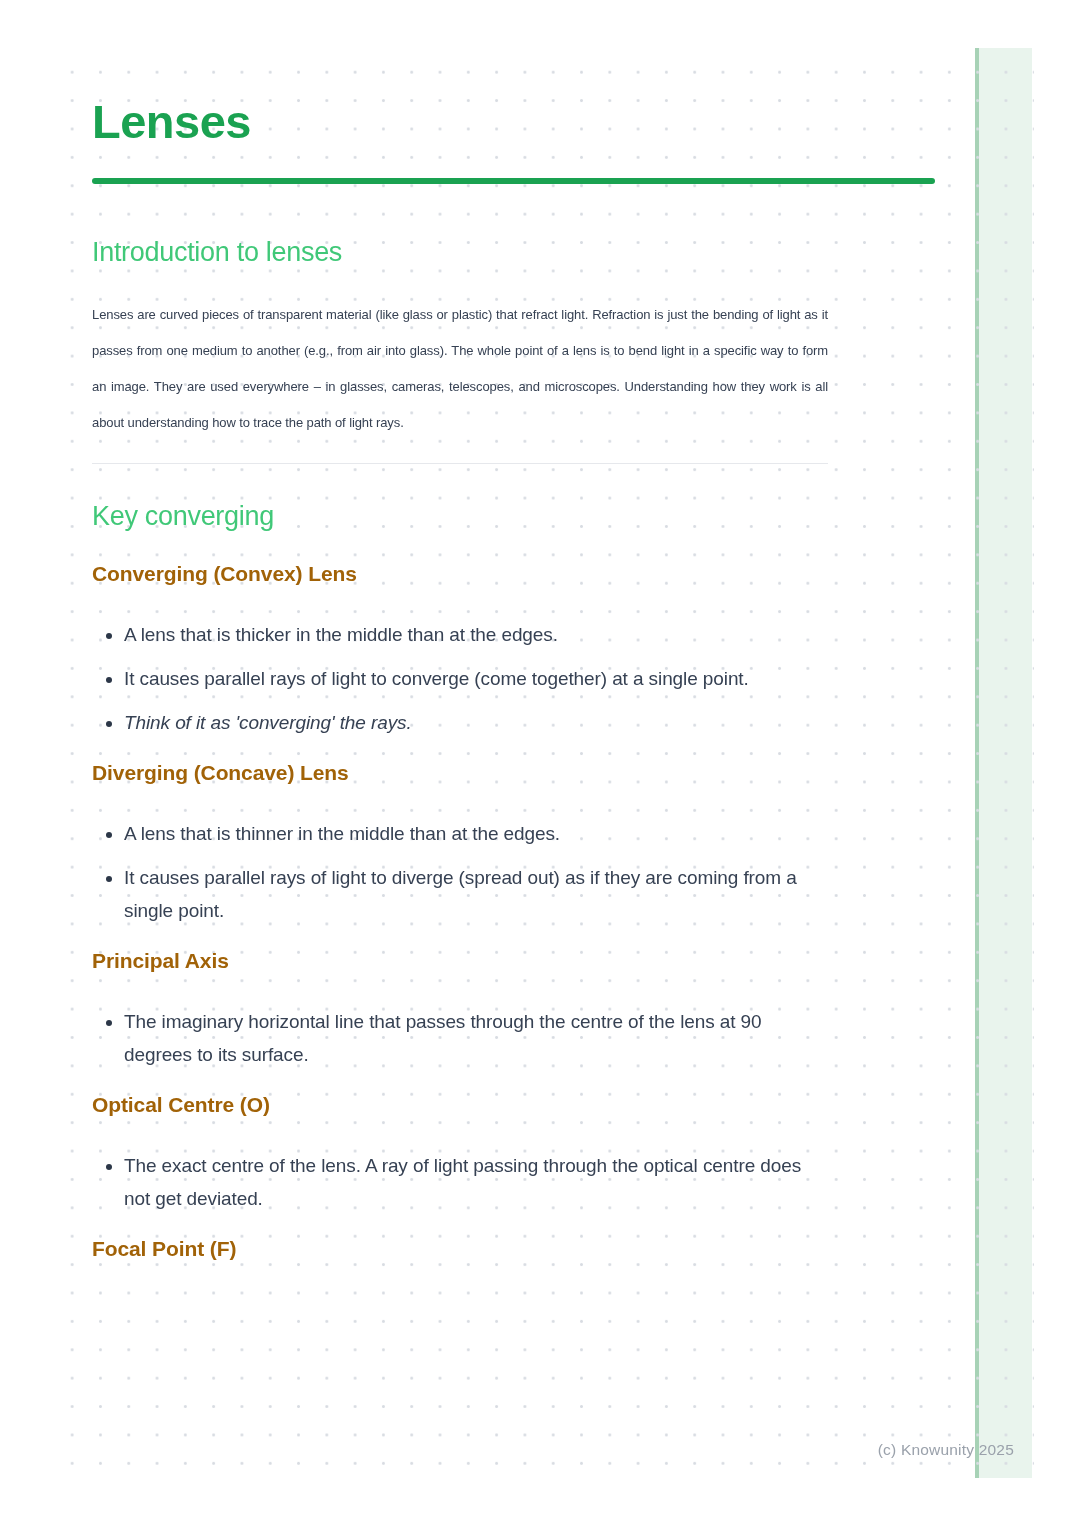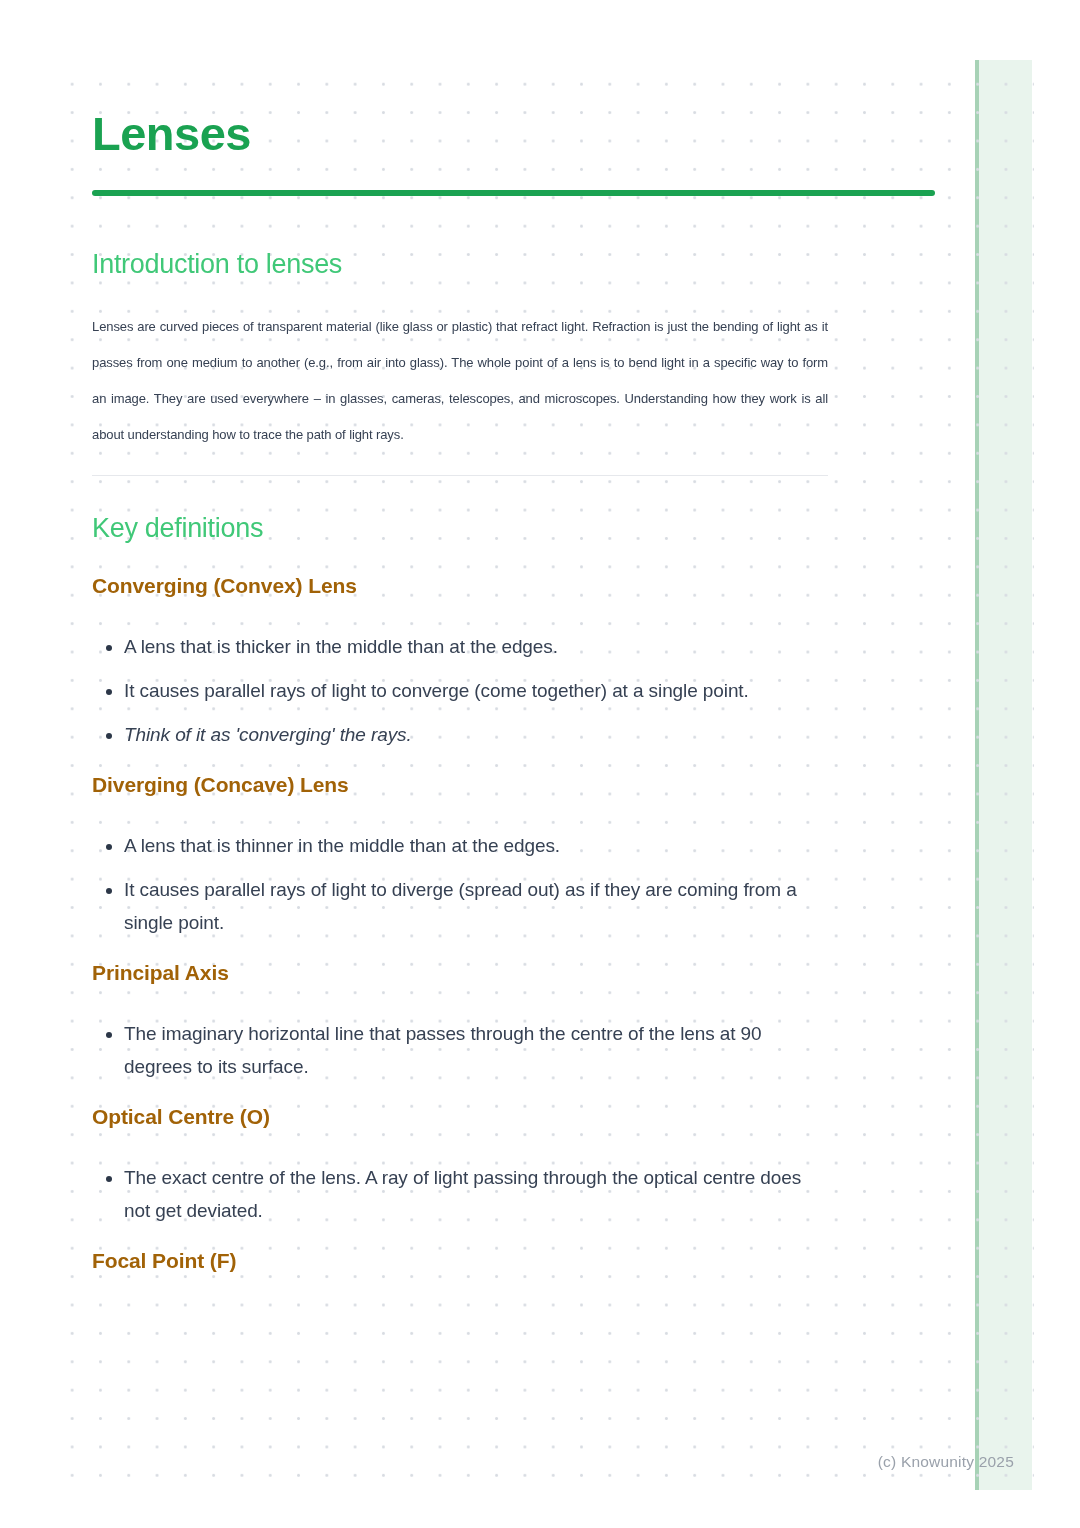--- a/index.html
+++ b/index.html
@@ -1,15 +1,15 @@
 <!DOCTYPE html>
 <html><head>
 <meta charset="utf-8">
 <style>
-  * { box-sizing: border-box; margin-top: 12px; }
+  * { box-sizing: border-box; }
   html, body { margin: 0; padding: 0; }
   body {
     width: 1080px; height: 1528px;
     background: #ffffff;
     font-family: "Liberation Sans", sans-serif;
     position: relative;
     overflow: hidden;
   }
   
   .dot-layer {
@@ -110,21 +110,21 @@
   <h1 class="page-title">Lenses</h1>
   <div class="title-rule"></div>
 
   <div class="text-col">
     <h2 class="intro-heading">Introduction to lenses</h2>
     <p class="body-par">Lenses are curved pieces of transparent material (like glass or plastic) that refract light. Refraction is just the bending of light as it passes from one medium to another (e.g., from air into glass). The whole point of a lens is to bend light in a specific way to form an image. They are used everywhere – in glasses, cameras, telescopes, and microscopes. Understanding how they work is all about understanding how to trace the path of light rays.</p>
     <hr class="section-divider">
   </div>
 
   <div class="text-col">
-    <h2 class="keydefs-heading">Key definitions</h2>
+    <h2 class="keydefs-heading">Key converging</h2>
 
     <h3 class="term">Converging (Convex) Lens</h3>
     <ul class="def-list">
       <li>A lens that is thicker in the middle than at the edges.</li>
       <li>It causes parallel rays of light to converge (come together) at a single point.</li>
       <li><span class="italic">Think of it as 'converging' the rays.</span></li>
     </ul>
 
     <h3 class="term">Diverging (Concave) Lens</h3>
     <ul class="def-list">

